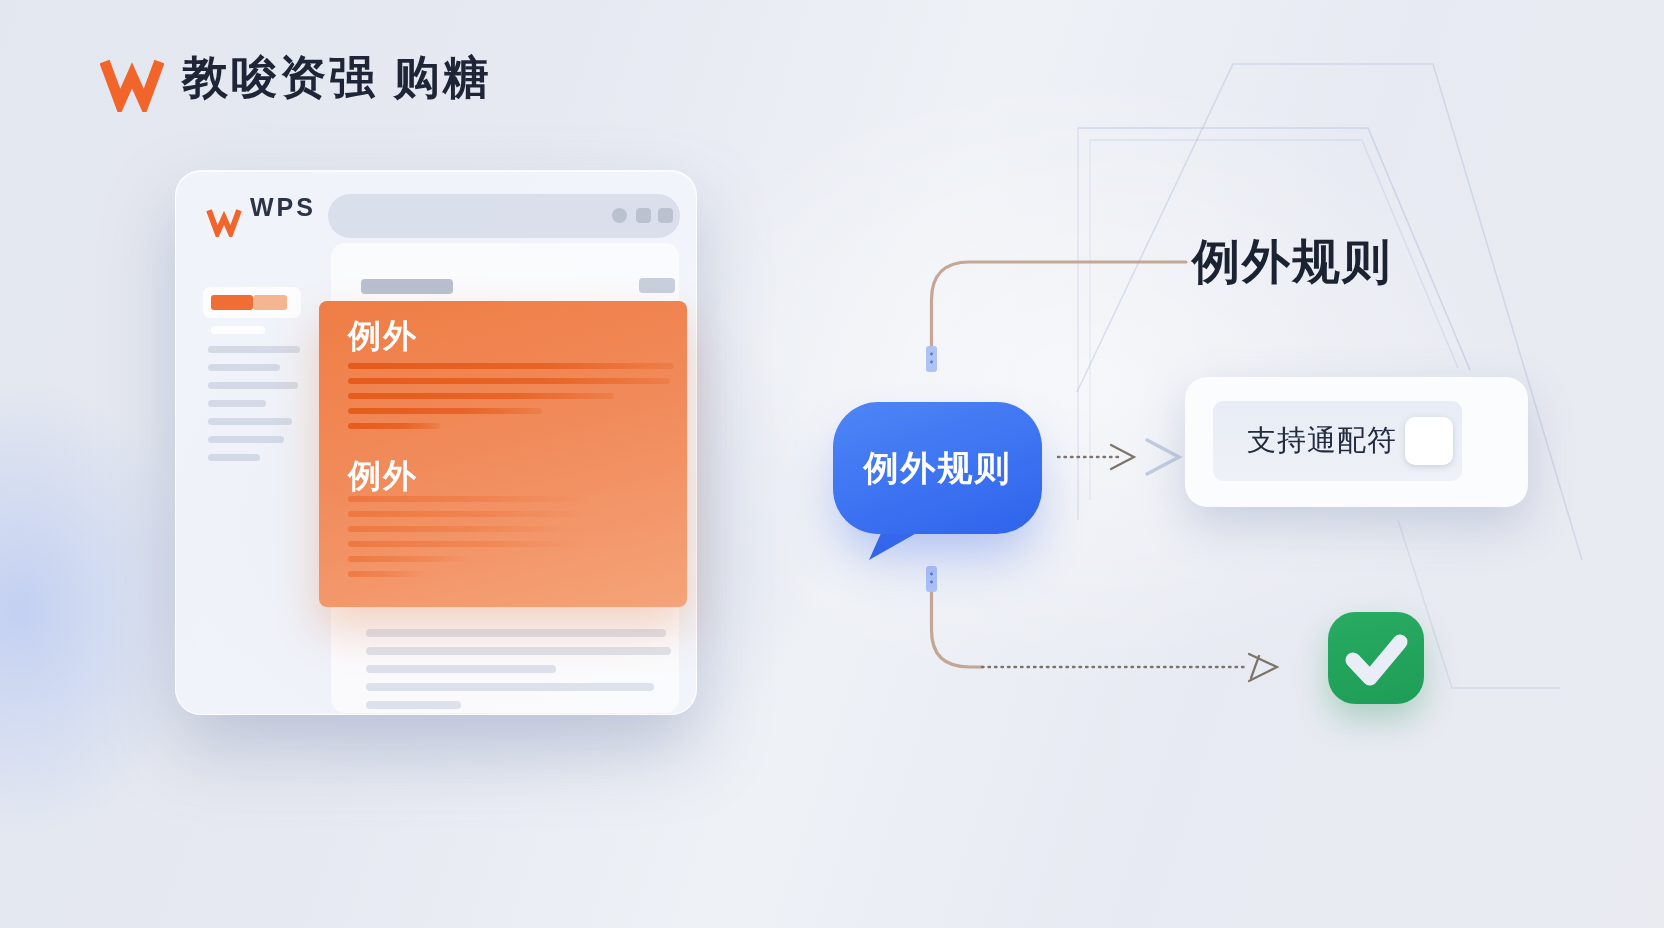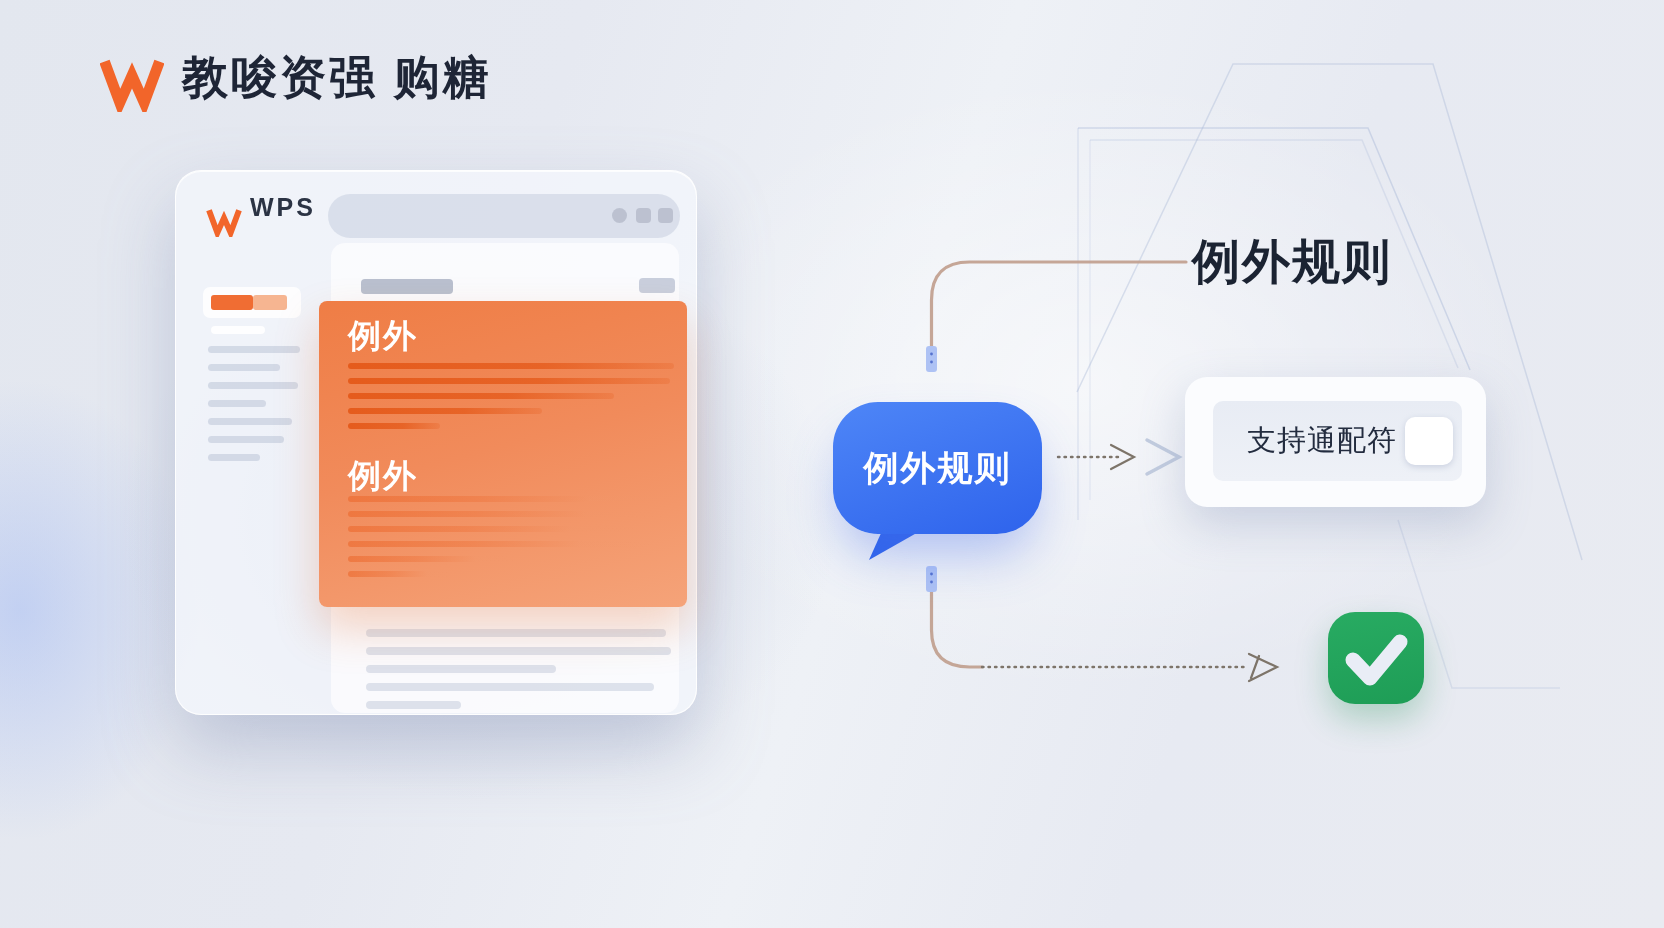--- a/index.html
+++ b/index.html
@@ -64,21 +64,21 @@
   
   .slide-title{position:absolute;left:1192px;top:234px;font-size:48px;font-weight:bold;
     color:#1b2332;letter-spacing:2px;line-height:1.15;}
   .bubble{position:absolute;left:833px;top:402px;width:209px;height:132px;border-radius:45px;
     background:linear-gradient(160deg,#4e86f7,#2e63ec);
     box-shadow:0 28px 50px -8px rgba(70,110,235,.38);
     display:flex;align-items:center;justify-content:center;}
   .bubble-label{font-size:35px;font-weight:bold;color:#ffffff;letter-spacing:2px;}
 
   .toggle-card{position:absolute;left:1185px;top:377px;width:301px;height:130px;border-radius:22px;
-    background:#fbfcfe;box-shadow:0 18px 45px rgba(120,135,175,.30);}
+    background:#fbfcfe;box-shadow:0 18px 45px rgba(120,135,175,.30);padding-left:42px;}
   .toggle-inner{position:absolute;left:28px;top:24px;width:249px;height:80px;border-radius:10px;
     background:linear-gradient(180deg,#e8ecf4,#eef1f7);display:flex;align-items:center;}
   .toggle-label{margin-left:34px;font-size:29px;color:#232c3f;letter-spacing:1px;}
   .toggle-box{position:absolute;right:9px;top:16px;width:48px;height:48px;border-radius:10px;
     background:#ffffff;box-shadow:0 2px 6px rgba(150,160,190,.4);}
 
   .check-card{position:absolute;left:1328px;top:612px;width:96px;height:92px;border-radius:27px;
     background:linear-gradient(170deg,#28ab62,#1e9d56);
     box-shadow:0 16px 32px rgba(30,140,80,.28);}
 

